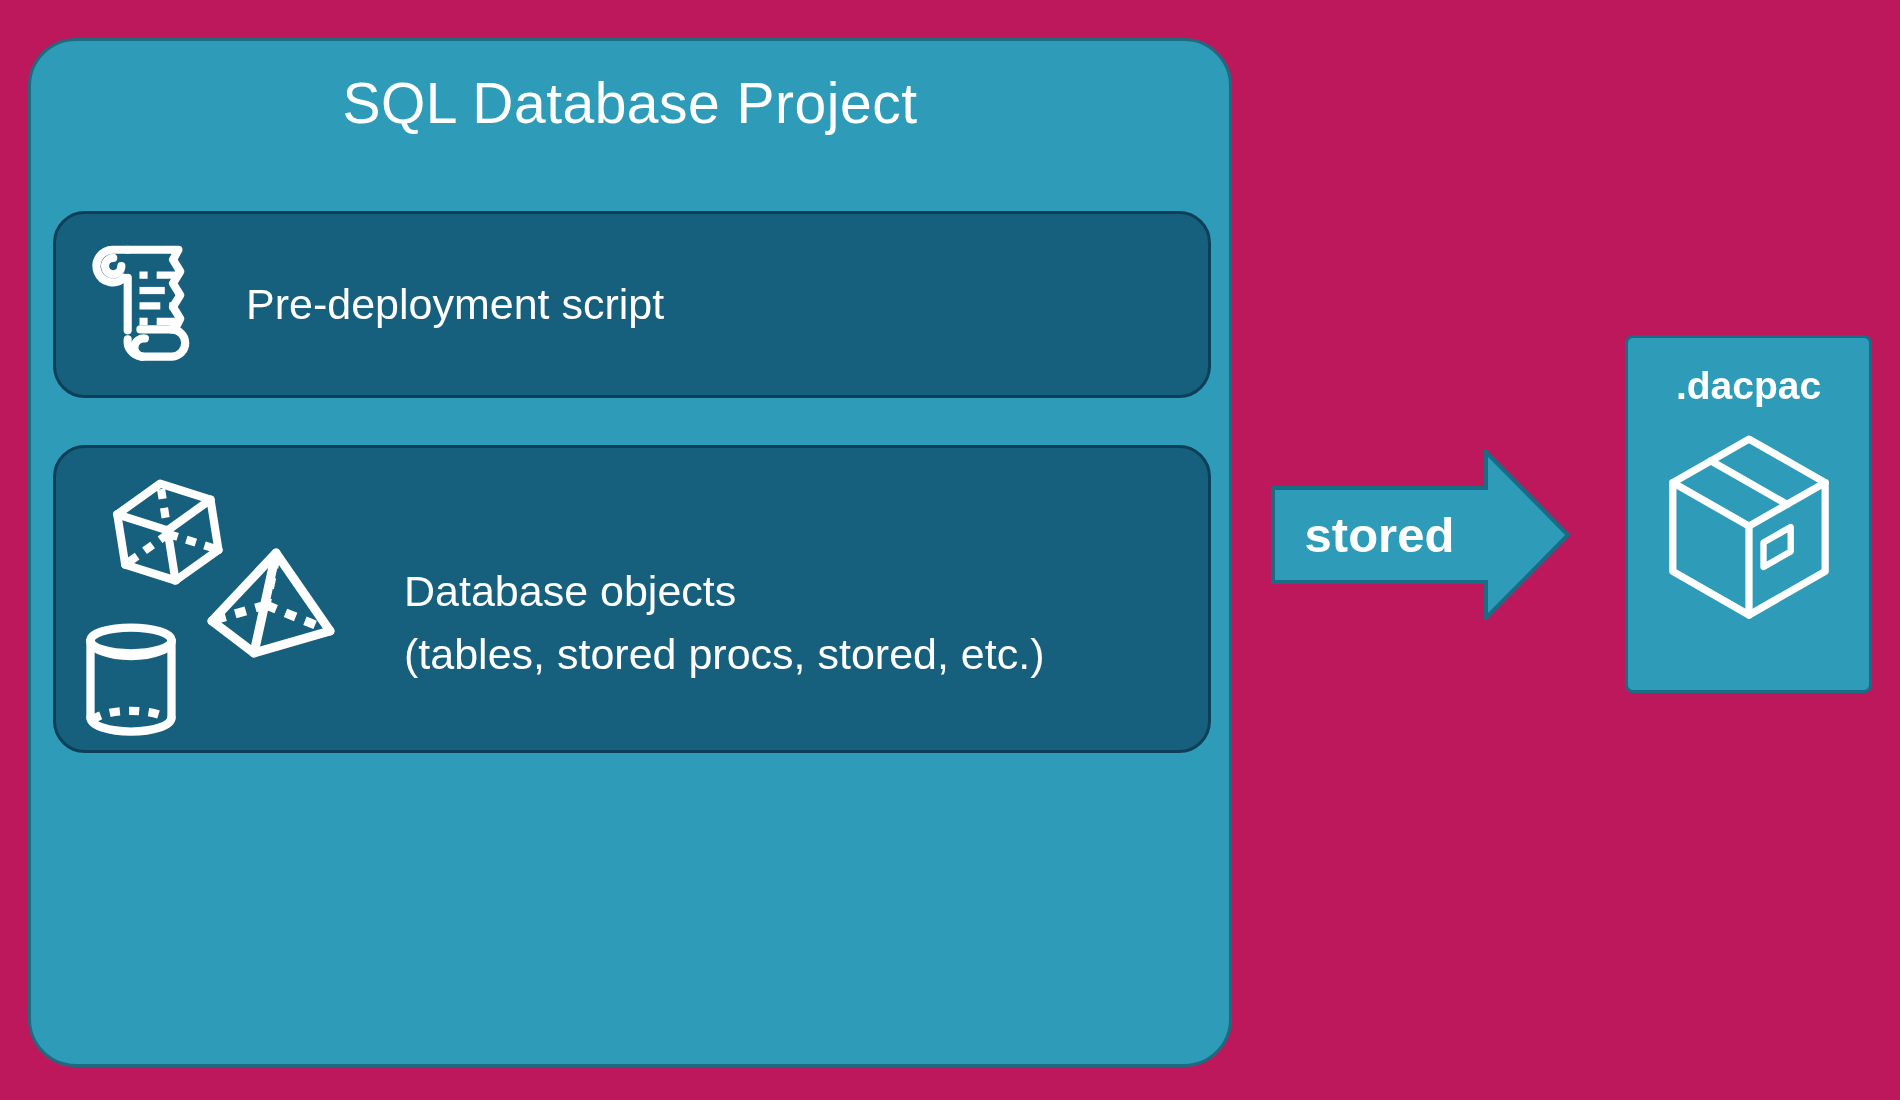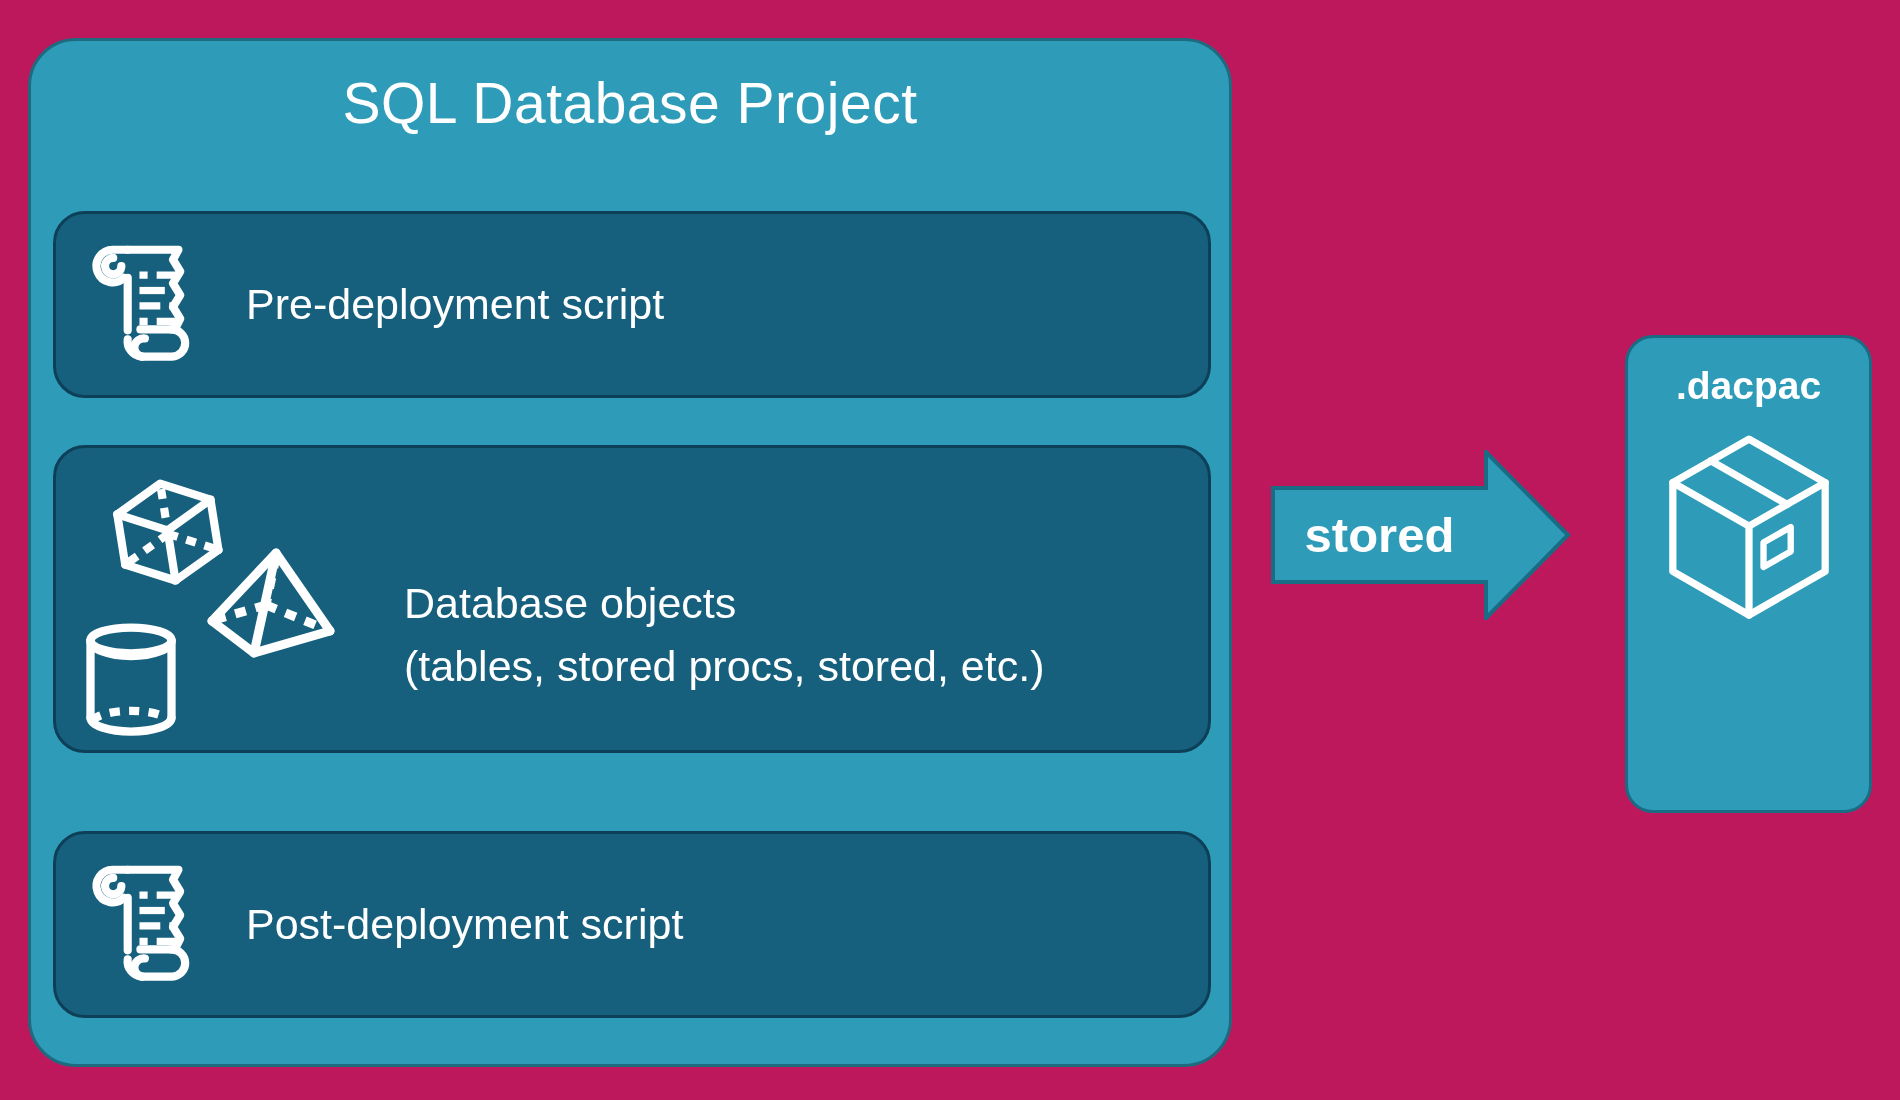--- a/index.html
+++ b/index.html
@@ -37,39 +37,39 @@
   .panel-post{top:790px;height:187px;display:flex;align-items:center;padding-left:28px;}
 
   .panel-label{
     font-size:43px;font-weight:400;color:var(--text);margin-left:42px;white-space:nowrap;
   }
   .icon{display:block;line-height:0;}
   .icon svg{display:block;}
 
   .mid-label{
     position:absolute;left:348px;top:112px;
-    font-size:43px;line-height:63px;font-weight:400;color:var(--text);white-space:nowrap;margin-top:12px;
+    font-size:43px;line-height:63px;font-weight:400;color:var(--text);white-space:nowrap;
   }
   .icon-cube    {position:absolute;left:52px; top:26px;}
   .icon-pyramid {position:absolute;left:148px;top:96px;}
   .icon-cylinder{position:absolute;left:26px; top:174px;}
 
   .arrow-svg{position:absolute;left:1270px;top:450px;width:302px;height:170px;}
   .arrow-svg polygon{fill:var(--teal);stroke:var(--arrow-border);stroke-width:4;}
   .arrow-label{
     position:absolute;left:1273px;top:488px;width:213px;height:94px;
     display:flex;align-items:center;justify-content:center;
     font-size:49px;font-weight:700;color:var(--text);
   }
 
   .dacpac{
-    position:absolute;left:1625px;top:335px;width:247px;height:478px;
+    position:absolute;left:1625px;top:335px;width:247px;height:358px;
     background:var(--teal);
     border:3px solid var(--arrow-border);
-    border-radius:28px;
+    border-radius:8px;
   }
   .dacpac-label{
     position:absolute;left:0;top:22px;width:100%;height:52px;
     display:flex;align-items:center;justify-content:center;
     font-size:39px;font-weight:700;color:var(--text);
   }
   .icon-package{position:absolute;left:50%;top:92px;transform:translateX(-50%);}
 
   .stroke-set{fill:none;stroke:var(--text);stroke-linecap:round;stroke-linejoin:round;}
   .dash{stroke-dasharray:11 10;stroke-linecap:butt;}
@@ -136,41 +136,20 @@
             <path class="dash" d="M11 107 A44 15 0 0 1 95 107"></path>
           </g>
         </svg>
       </span>
       <div class="mid-label">
         <div>Database objects</div>
         <div>(tables, stored procs, stored, etc.)</div>
       </div>
     </div>
 
-    <div class="panel panel-post">
-      <span class="icon">
-        <svg width="120" height="134" viewBox="0 0 132 148">
-          <g class="stroke-set" stroke-width="9">
-            <path d="M48 13 H32 A18 18 0 1 0 44 44"></path>
-            <path d="M32 22 a9 9 0 1 0 9 9"></path>
-            <path d="M48 13 h56 l-6 11 8 13 -8 13 8 13 -8 13 8 13 -6 12 h-38"></path>
-            <path d="M48 44 v58"></path>
-            <path d="M96 101 a15 15 0 0 1 1 30 H63 a17 17 0 0 1 -15 -19"></path>
-            <path d="M64 131 a10 10 0 1 1 3 -20"></path>
-          </g>
-          <g class="textlines">
-            <path d="M61 41 h9 M80 41 h23"></path>
-            <path d="M61 58 h28"></path>
-            <path d="M61 75 h23 M94 75 h9"></path>
-            <path d="M61 92 h9 M80 92 h23"></path>
-          </g>
-        </svg>
-      </span>
-      <div class="panel-label">Post-deployment script</div>
-    </div>
   </div>
 
   <svg class="arrow-svg" viewBox="0 0 302 170">
     <polygon points="3,38 216,38 216,2 298,85 216,168 216,132 3,132"></polygon>
   </svg>
   <div class="arrow-label">stored</div>
 
   <div class="dacpac">
     <div class="dacpac-label">.dacpac</div>
     <span class="icon icon-package">

